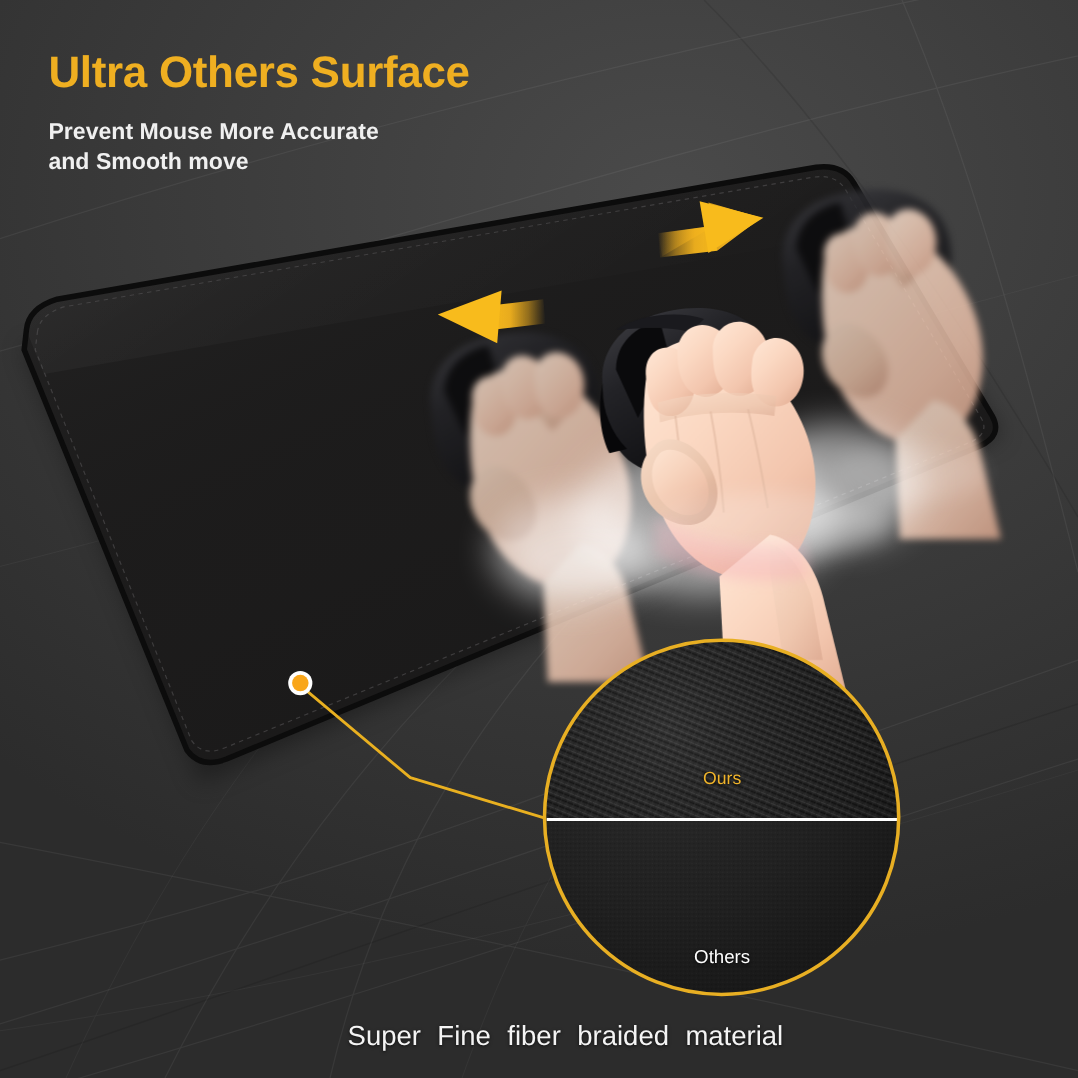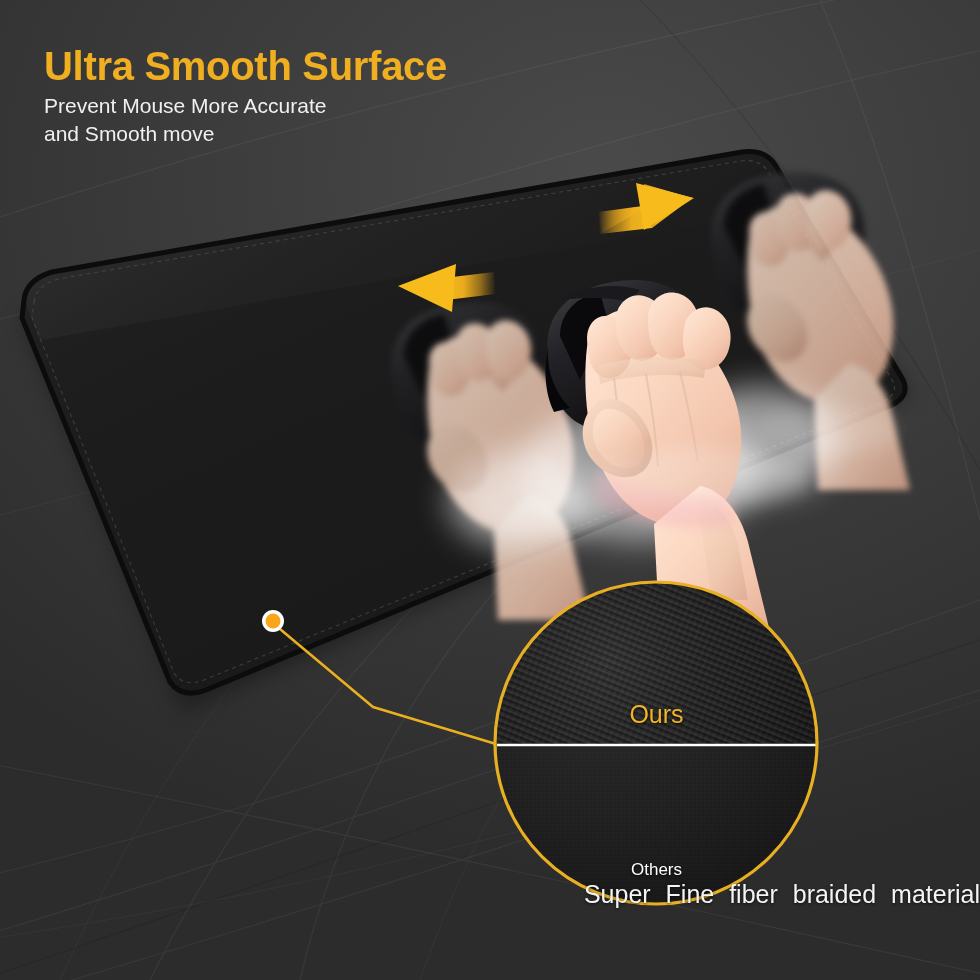--- a/index.html
+++ b/index.html
@@ -41,50 +41,50 @@
   .main-hand { filter:blur(.5px); }
   .glow { fill:#ffffff; opacity:.55; filter:blur(16px); }
 
   
   .headings { position:absolute; left:44px; top:44px; z-index:12; }
   .title {
     font-size:40px; font-weight:bold; letter-spacing:-0.3px;
     color:#efaf21; line-height:1.12; white-space:nowrap;
   }
   .sub {
-    margin-top:3px;
-    font-size:21px; font-weight:normal; color:#f0f0f0;
+    margin-top:17px;
+    font-size:21px; font-weight:bold; color:#f0f0f0;
     line-height:1.34; white-space:pre-line;
   }
 
   
   .callout { position:absolute; inset:0; z-index:10; }
   .circle-ring { fill:none; stroke:#e8af23; stroke-width:3.2; }
   .divider { stroke:#ffffff; stroke-width:2.6; }
   .leader  { fill:none; stroke:#e9b020; stroke-width:2.6; stroke-linejoin:round; stroke-linecap:round; }
   .dot-outer { fill:#ffffff; }
   .dot-inner { fill:#f9a61a; }
 
   .lbl { position:absolute; z-index:11; white-space:nowrap; }
   .lbl-ours {
     left:0; right:0; text-align:center; top:700px;
-    font-size:25px; color:#f0b42a;
+    font-size:16px; color:#f0b42a;
     text-shadow:0 1px 3px rgba(0,0,0,.85);
   }
   .lbl-others {
     left:0; right:0; text-align:center; top:860px;
     font-size:17px; color:#ffffff;
     text-shadow:0 1px 3px rgba(0,0,0,.85);
   }
   .lbl-wrapper { position:absolute; left:495px; width:323px; }
 
   .caption {
     position:absolute; z-index:12;
-    left:0; right:0; top:880px;
-    text-align:right;
+    left:0; right:0; top:928px;
+    text-align:center;
     font-size:25px; color:#f4f4f4;
     word-spacing:8px;
     text-shadow:0 1px 3px rgba(0,0,0,.7);
     margin-left:48px;
   }
 </style>
 </head>
 <body>
 
 <div id="stage">
@@ -432,20 +432,20 @@
       <circle class="dot-inner" cx="273" cy="621" r="7.5"></circle>
     </g>
   </svg>
 
   <div class="lbl-wrapper">
     <div class="lbl lbl-ours">Ours</div>
     <div class="lbl lbl-others">Others</div>
   </div>
 
   <div class="headings">
-    <div class="title">Ultra Smooth Surface</div>
+    <div class="title">Ultra Others Surface</div>
     <div class="sub">Prevent Mouse More Accurate
 and Smooth move</div>
   </div>
 
   <div class="caption">Super  Fine  fiber  braided  material</div>
 
 </div>
 
 </body></html>

